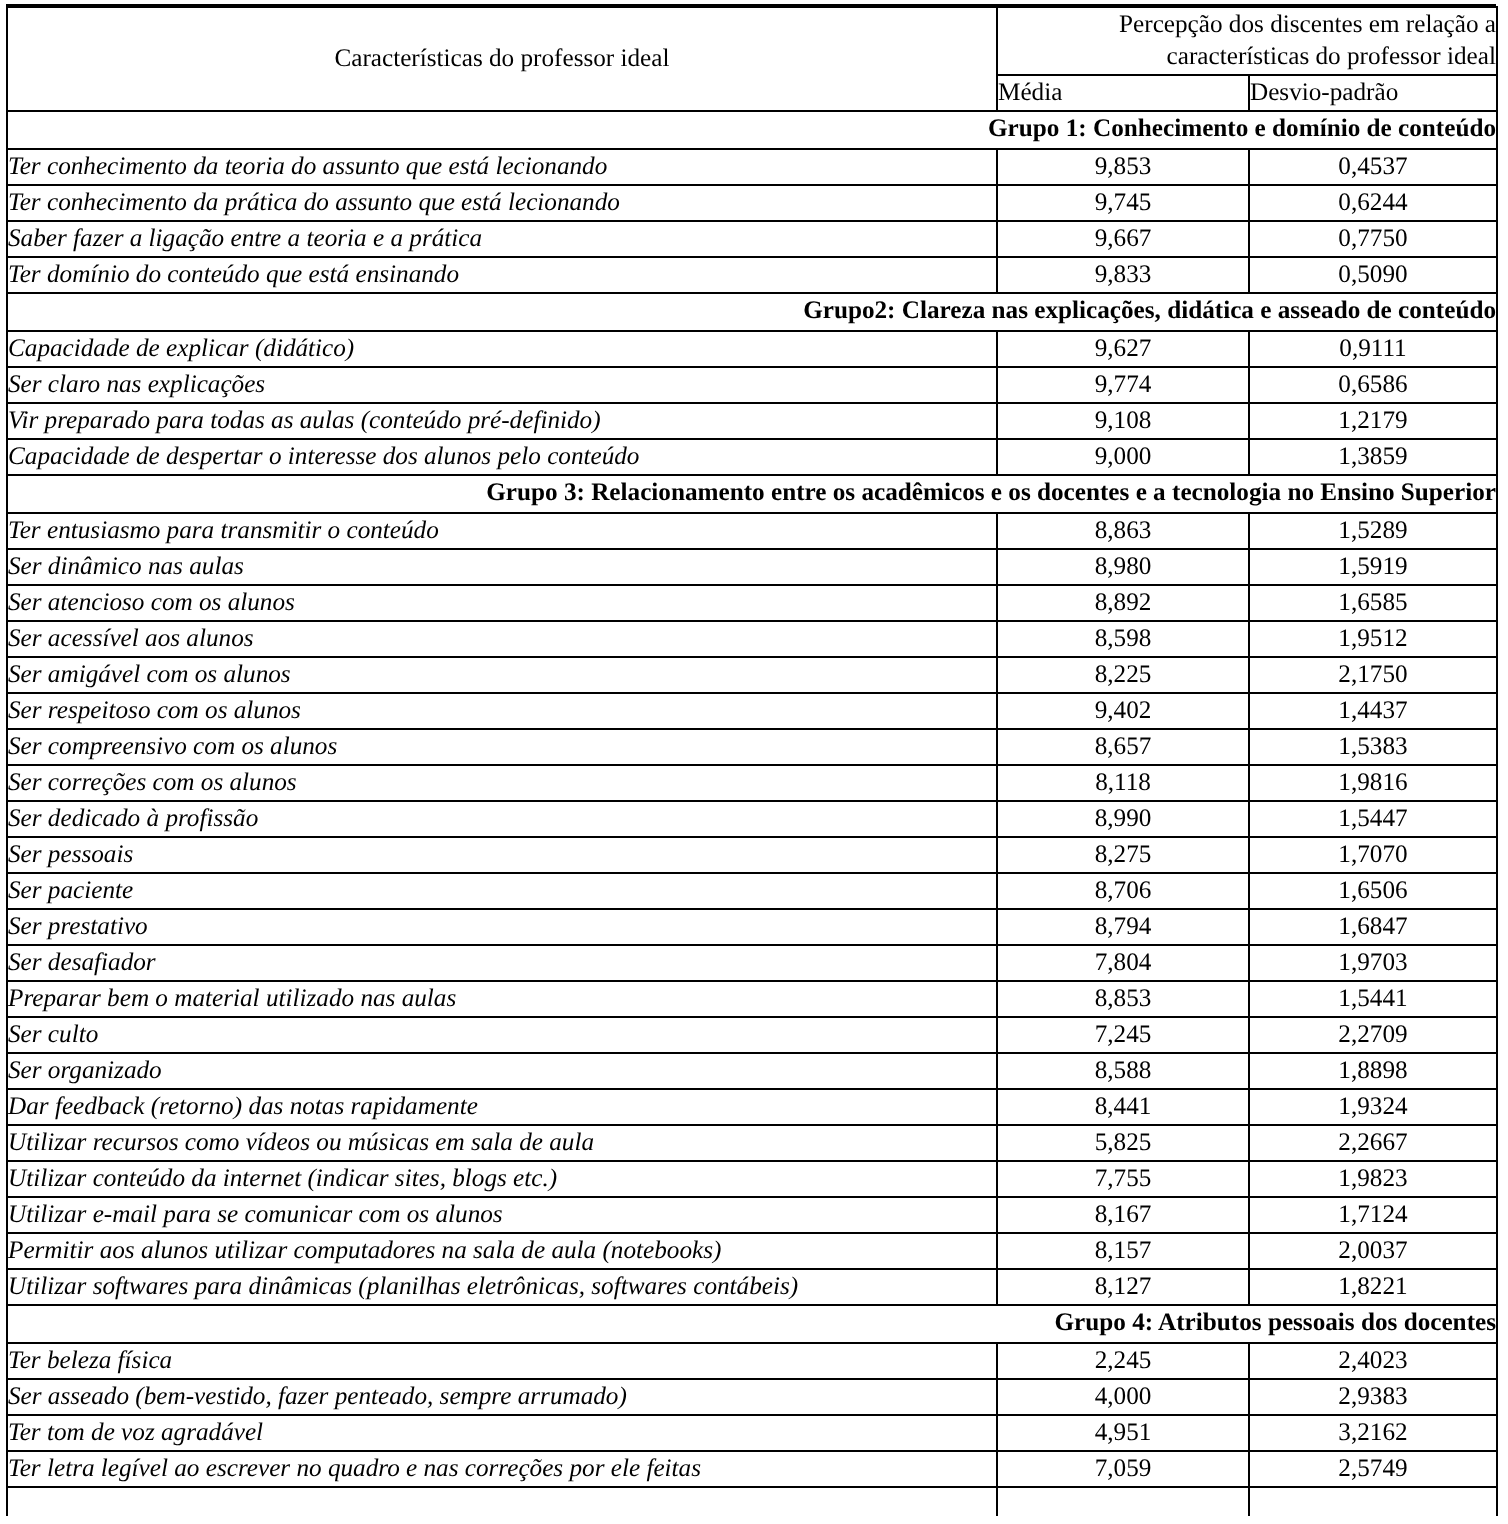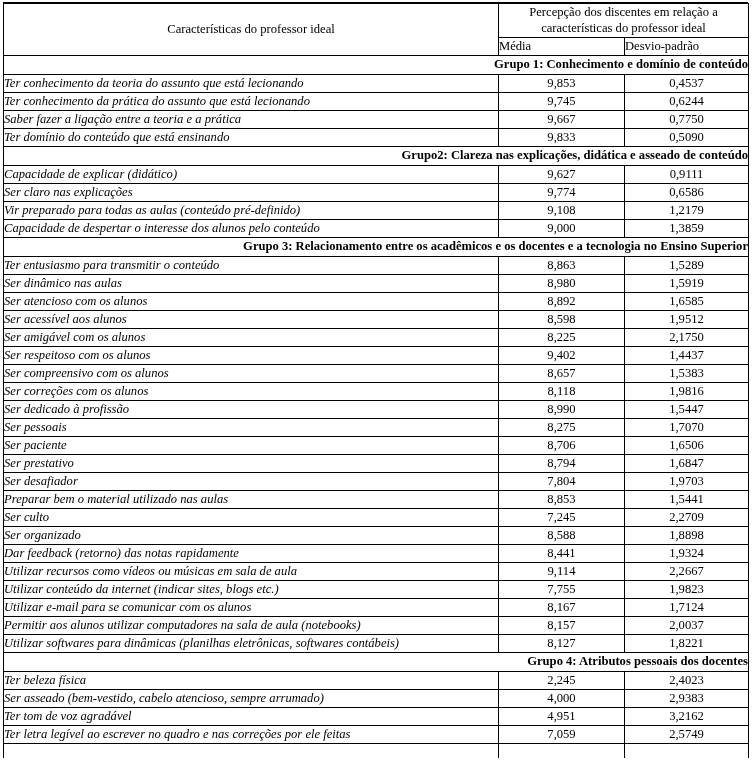--- a/index.html
+++ b/index.html
@@ -52,21 +52,21 @@
 
   
   th.head-label {
     text-align: center;
     font-weight: normal;
     height: 50px;
     padding: 0 6px;
     margin-top: 16px;
   }
   th.head-span {
-    text-align: center;
+    text-align: right;
     font-weight: normal;
     height: 33px;
     padding: 1px 4px 2px 4px;
     line-height: 1.22;
   }
   th.head-sub {
     text-align: left;
     font-weight: normal;
     height: 17px;
     padding: 0 2px 1px 2px;
@@ -257,21 +257,21 @@
           <td class="cell-num">8,588</td>
           <td class="cell-num">1,8898</td>
         </tr>
         <tr class="data-row">
           <td class="cell-label">Dar feedback (retorno) das notas rapidamente</td>
           <td class="cell-num">8,441</td>
           <td class="cell-num">1,9324</td>
         </tr>
         <tr class="data-row">
           <td class="cell-label">Utilizar recursos como vídeos ou músicas em sala de aula</td>
-          <td class="cell-num">9,114</td>
+          <td class="cell-num">5,825</td>
           <td class="cell-num">2,2667</td>
         </tr>
         <tr class="data-row">
           <td class="cell-label">Utilizar conteúdo da internet (indicar sites, blogs etc.)</td>
           <td class="cell-num">7,755</td>
           <td class="cell-num">1,9823</td>
         </tr>
         <tr class="data-row">
           <td class="cell-label">Utilizar e-mail para se comunicar com os alunos</td>
           <td class="cell-num">8,167</td>
@@ -289,21 +289,21 @@
         </tr>
         <tr class="group-header-row">
           <td class="group-row" colspan="3">Grupo 4: Atributos pessoais dos docentes</td>
         </tr>
         <tr class="data-row">
           <td class="cell-label">Ter beleza física</td>
           <td class="cell-num">2,245</td>
           <td class="cell-num">2,4023</td>
         </tr>
         <tr class="data-row">
-          <td class="cell-label">Ser asseado (bem-vestido, cabelo atencioso, sempre arrumado)</td>
+          <td class="cell-label">Ser asseado (bem-vestido, fazer penteado, sempre arrumado)</td>
           <td class="cell-num">4,000</td>
           <td class="cell-num">2,9383</td>
         </tr>
         <tr class="data-row">
           <td class="cell-label">Ter tom de voz agradável</td>
           <td class="cell-num">4,951</td>
           <td class="cell-num">3,2162</td>
         </tr>
         <tr class="data-row">
           <td class="cell-label">Ter letra legível ao escrever no quadro e nas correções por ele feitas</td>

